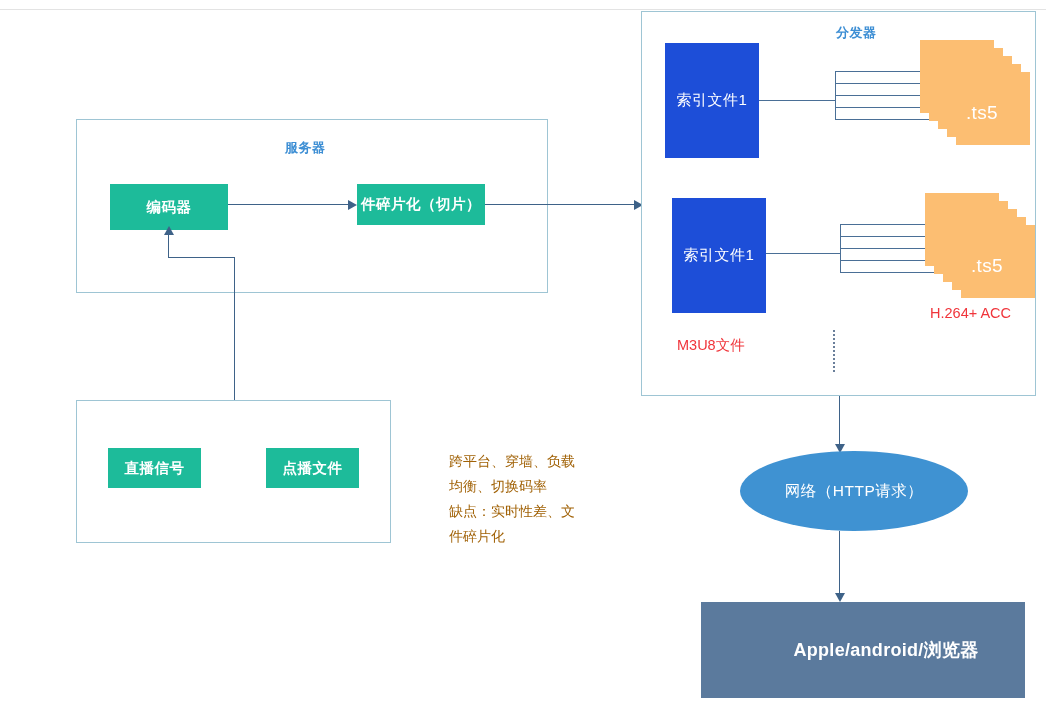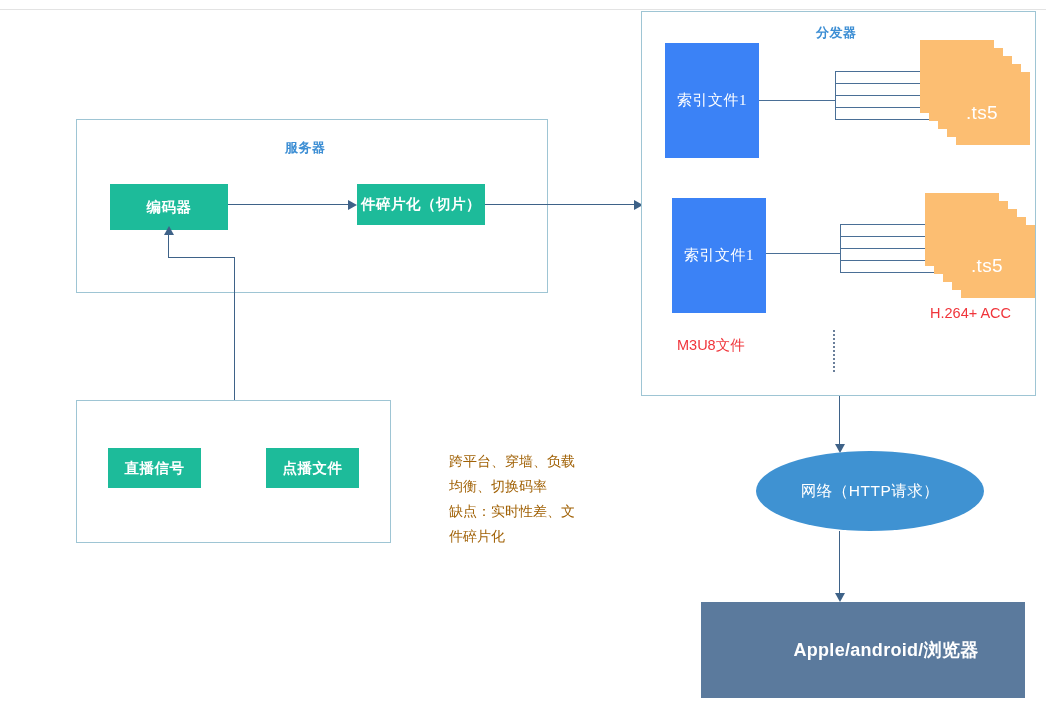--- a/index.html
+++ b/index.html
@@ -47,28 +47,27 @@
     display: flex;
     align-items: center;
     justify-content: center;
     font-size: 14.5px;
     font-weight: bold;
     letter-spacing: 0.5px;
     text-align: center;
   }
   
   .orange {
-    background: #3b82f6;
+    background: #1d4ed8;
     color: #ffffff;
     display: flex;
     align-items: center;
     justify-content: center;
     font-size: 15px;
     letter-spacing: 0.5px;
-    font-family: Liberation Serif, serif;
   }
   
   .stack {
     position: absolute;
   }
   .stack .card {
     position: absolute;
     background: #fcbe72;
   }
   .stack .card-label {
@@ -196,21 +195,21 @@
   <div class="line-h" style="left:168px; top:257px; width:67px;"></div>
   <div class="line-v" style="left:168px; top:234px; height:24px;"></div>
   <div class="arrow-up" style="left:164px; top:226px;"></div>
 
   <div class="red-note" style="left:437px; top:449px; width:160px;">跨平台、穿墙、负载
 均衡、切换码率
 缺点：实时性差、文
 件碎片化</div>
 
   <div class="box container" style="left:641px; top:11px; width:395px; height:385px;"></div>
-  <div class="container-title" style="left:816px; top:24px;text-align:center;">分发器</div>
+  <div class="container-title" style="left:836px; top:24px;text-align:center;">分发器</div>
 
   <div class="box orange" style="left:665px; top:43px; width:94px; height:115px;">索引文件1</div>
 
   <div class="line-thin-h" style="left:835px; top:71px; width:120px;"></div>
   <div class="line-thin-h" style="left:835px; top:83px; width:131px;"></div>
   <div class="line-thin-h" style="left:835px; top:95px; width:120px;"></div>
   <div class="line-thin-h" style="left:835px; top:107px; width:131px;"></div>
   <div class="line-thin-h" style="left:835px; top:119px; width:140px;"></div>
   <div class="line-thin-v" style="left:835px; top:71px; height:49px;"></div>
   <div class="line-thin-h" style="left:759px; top:100px; width:77px;"></div>
@@ -244,20 +243,20 @@
   </div>
 
   <div class="red-label" style="left:677px; top:336px;">M3U8文件</div>
   <div class="red-label" style="left:930px; top:305px;">H.264+ ACC</div>
 
   <div class="dotted-v" style="left:833px; top:330px; height:42px;"></div>
 
   <div class="line-v" style="left:839px; top:396px; height:53px;"></div>
   <div class="arrow-down" style="left:835px; top:444px;"></div>
 
-  <div class="ellipse" style="left:756px; top:451px; width:228px; height:80px;">网络（HTTP请求）</div>
+  <div class="ellipse" style="left:740px; top:451px; width:228px; height:80px;">网络（HTTP请求）</div>
 
   <div class="line-v" style="left:839px; top:531px; height:67px;"></div>
   <div class="arrow-down" style="left:835px; top:593px;"></div>
 
   <div class="slate" style="left:701px; top:602px; width:278px; height:96px;padding-left:46px;">Apple/android/浏览器</div>
 
 </div>
 
 </body></html>

